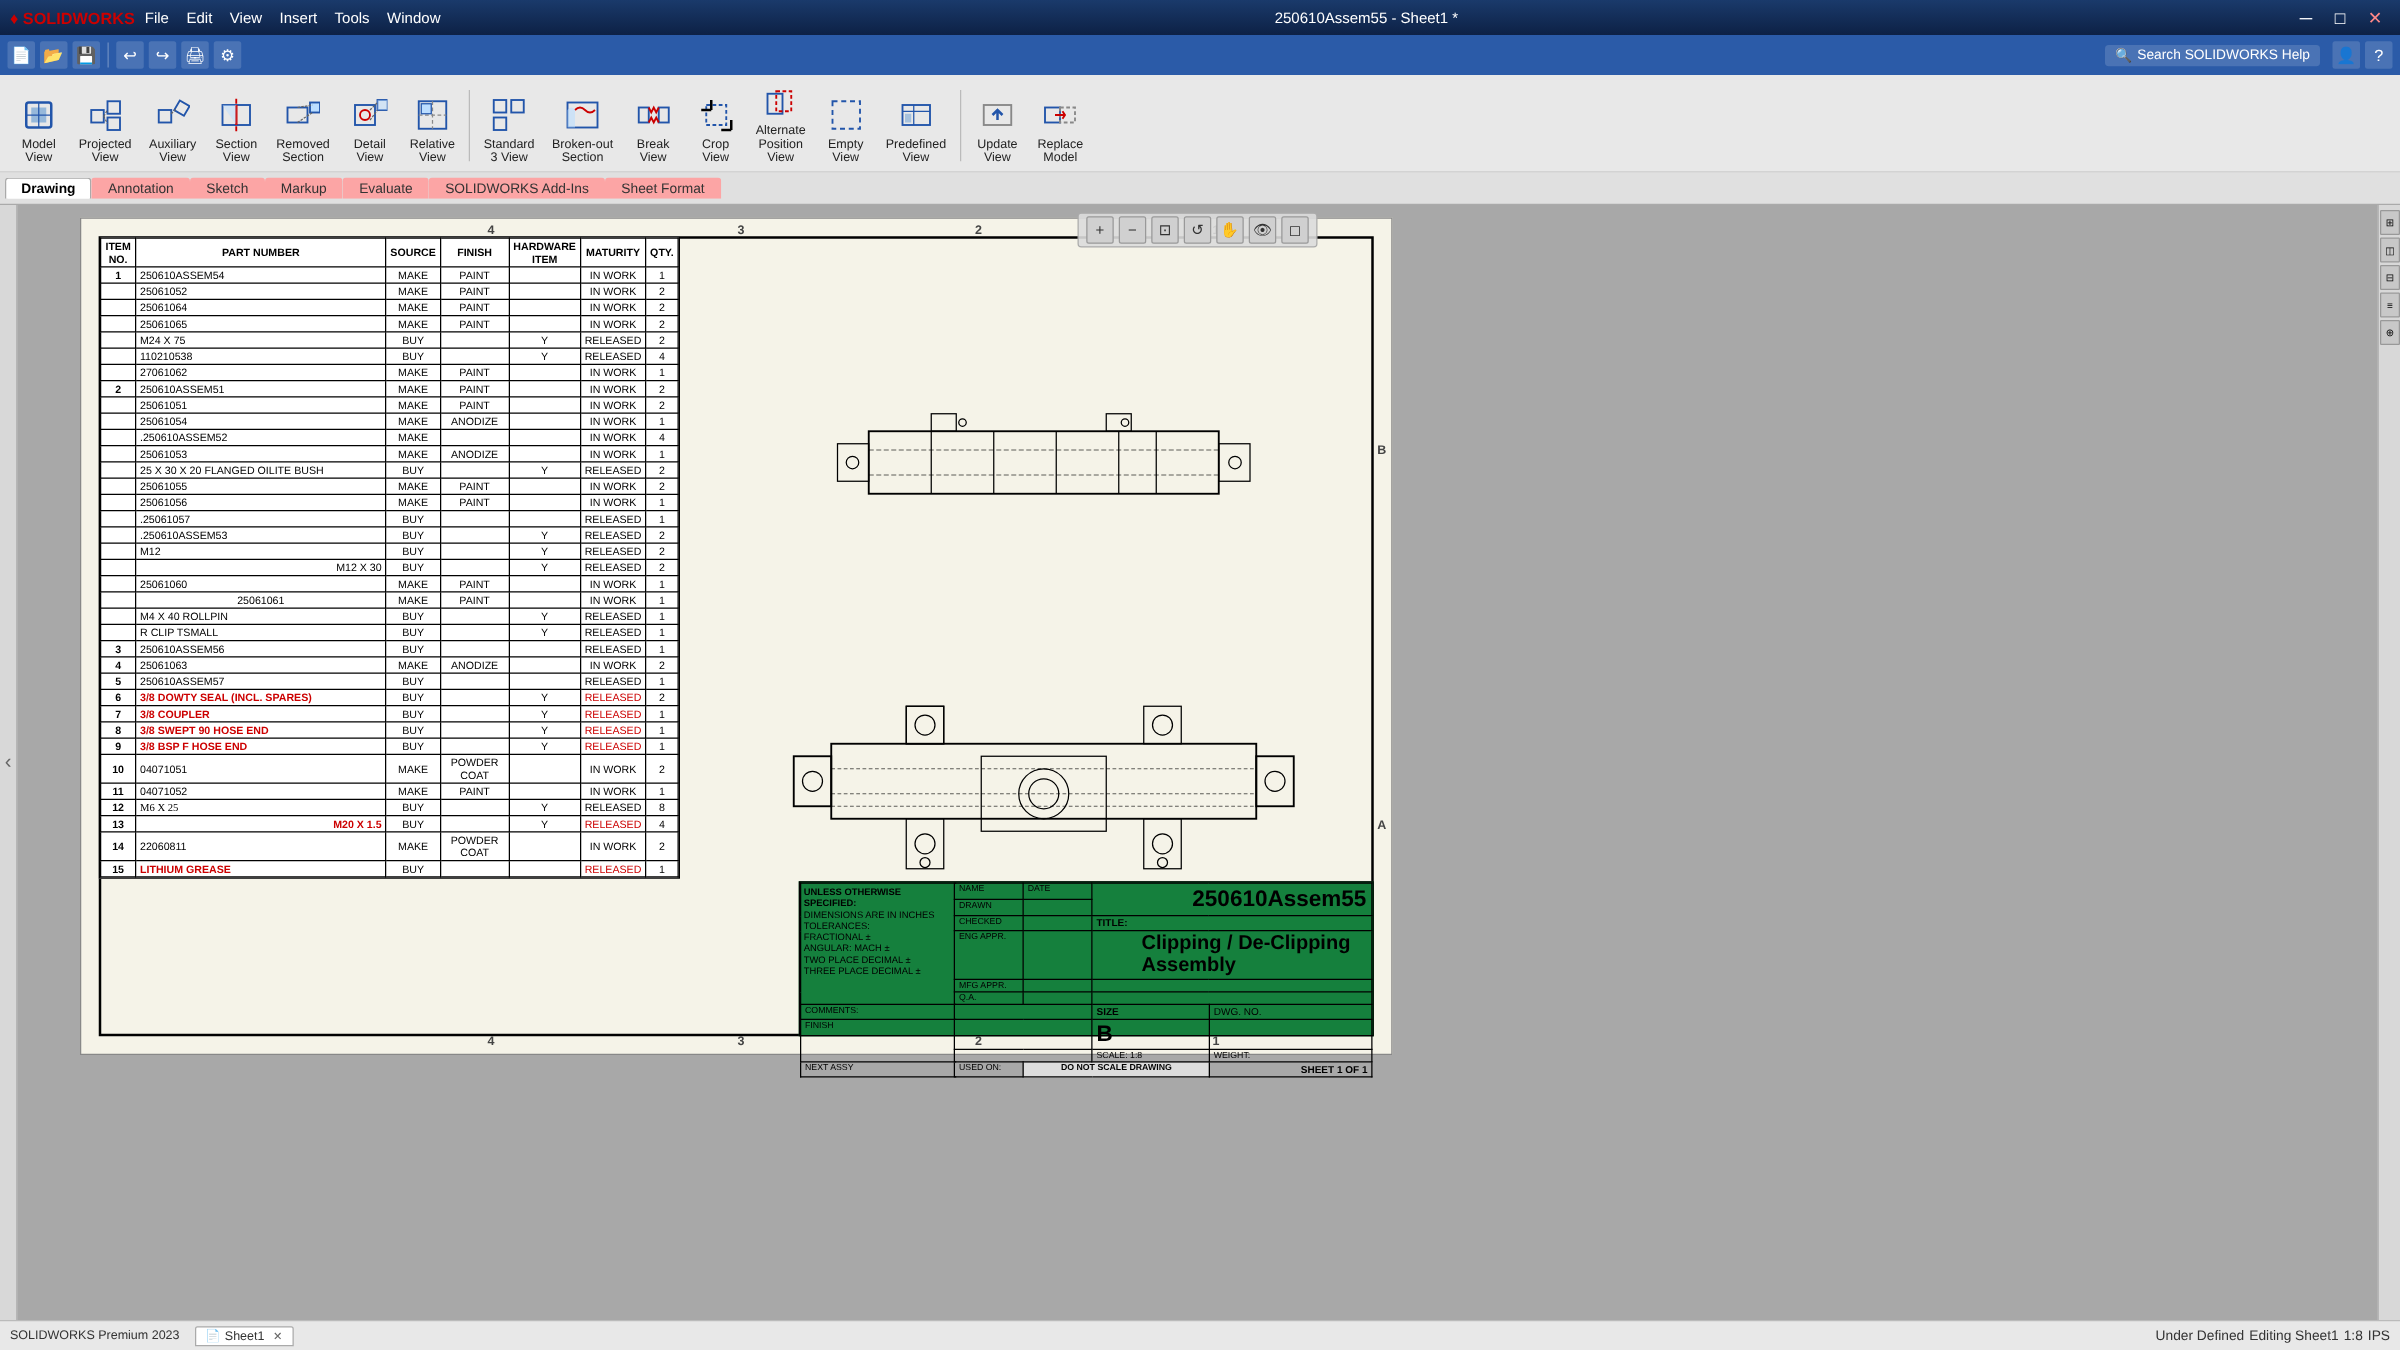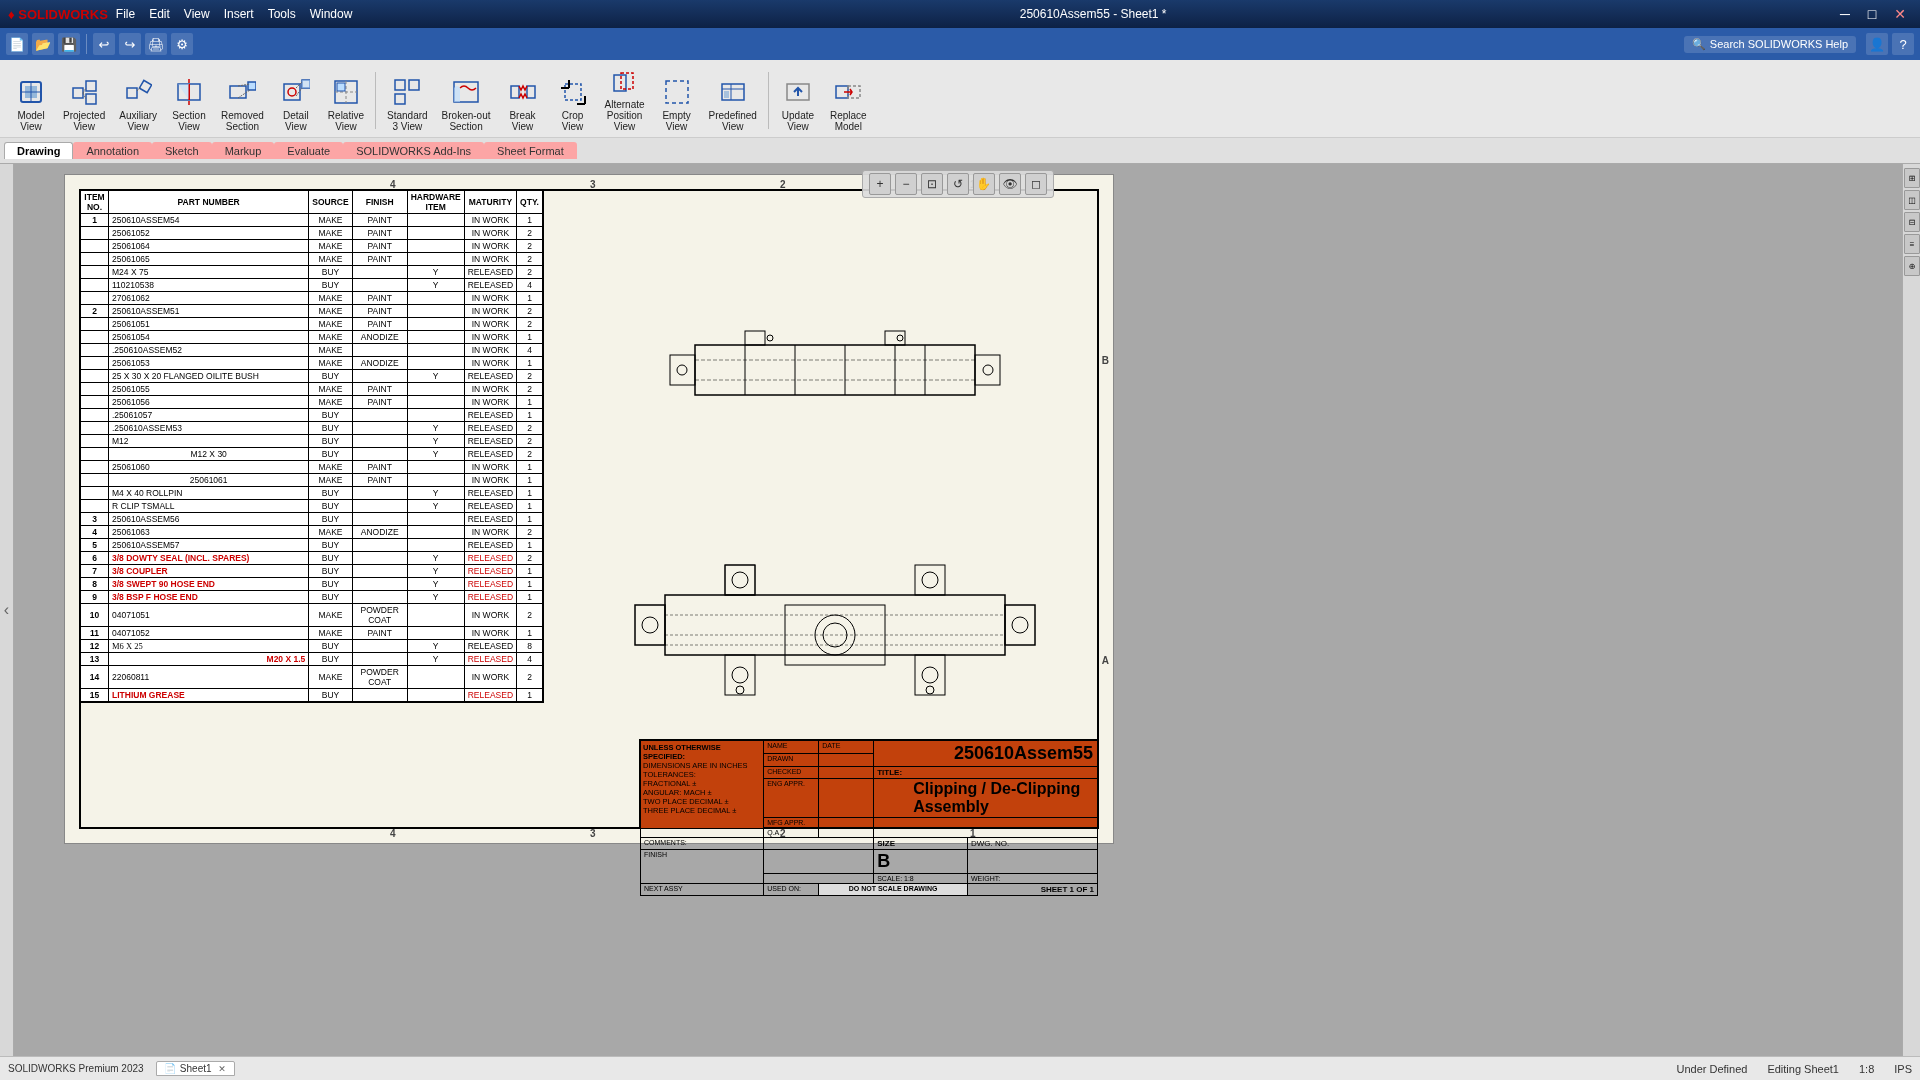--- a/index.html
+++ b/index.html
@@ -103,21 +103,21 @@
     }
 
     
     .tech-view {
       position: absolute;
     }
 
     
     #title-block {
       position: absolute; bottom: 14px; right: 14px;
-      width: 460px; height: 90px; border: 1px solid #000; background: #c2410c;
+      width: 460px; height: 124px; border: 1px solid #000; background: #15803d;
     }
     #title-block table { width: 100%; height: 100%; border-collapse: collapse; font-size: 8px; }
     #title-block td { border: 1px solid #000; padding: 1px 3px; vertical-align: top; }
 
     
     #right-panel {
       width: 18px; background: #d8d8d8; border-left: 1px solid #aaa;
       display: flex; flex-direction: column; gap: 2px; padding: 4px 1px;
     }
     .right-tool {
@@ -129,21 +129,21 @@
     
     #status-bar {
       height: 24px; background: #e8e8e8; border-top: 1px solid #bbb;
       display: flex; align-items: center; padding: 0 8px; font-size: 11px;
       gap: 12px; color: #333;
     }
     #status-bar .sheet-tab {
       background: white; border: 1px solid #aaa; padding: 1px 8px;
       font-size: 10px; border-radius: 2px 2px 0 0;
     }
-    #status-bar .status-right { margin-left: auto; display: flex; gap: 20px; }
+    #status-bar .status-right { margin-left: auto; display: flex; gap: 4px; }
 
     
     #view-toolbar {
       position: absolute; top: 6px; left: 50%; transform: translateX(-50%);
       background: rgba(220,220,220,0.9); border: 1px solid #aaa;
       display: flex; align-items: center; padding: 2px 6px; gap: 4px;
       border-radius: 3px; z-index: 10;
     }
     .view-tool-btn {
       width: 22px; height: 22px; background: #d0d0d0; border: 1px solid #999;
@@ -599,21 +599,21 @@
                 <td style="font-weight: bold;"></td>
                 <td style="text-align: left;">M12</td>
                 <td>BUY</td>
                 <td></td>
                 <td>Y</td>
                 <td>RELEASED</td>
                 <td>2</td>
               </tr>
               <tr>
                 <td style="font-weight: bold;"></td>
-                <td style="text-align: center;">M12 X 30</td>
+                <td style="text-align: right;">M12 X 30</td>
                 <td>BUY</td>
                 <td></td>
                 <td>Y</td>
                 <td>RELEASED</td>
                 <td>2</td>
               </tr>
               <tr>
                 <td style="font-weight: bold;"></td>
                 <td style="text-align: left;">25061060</td>
                 <td>MAKE</td>

